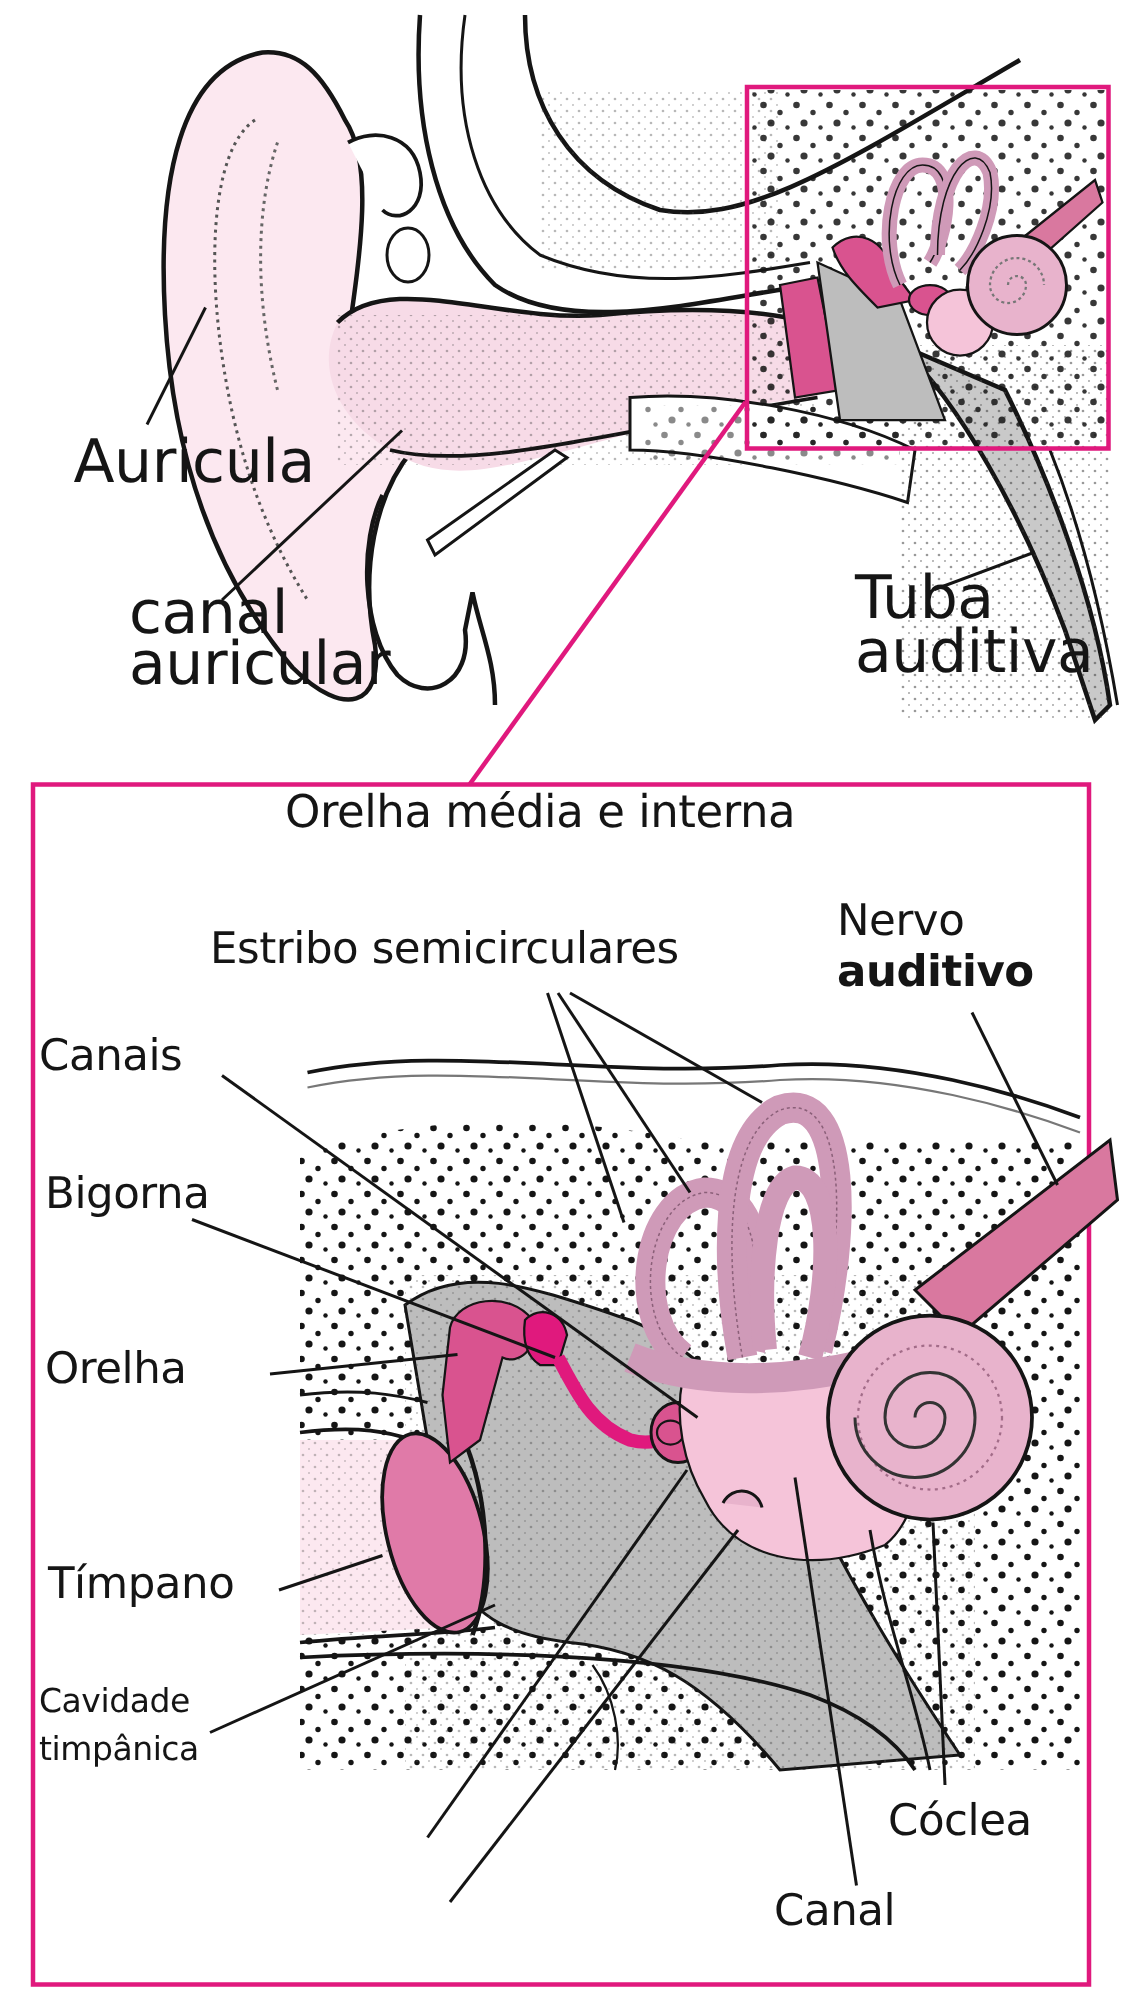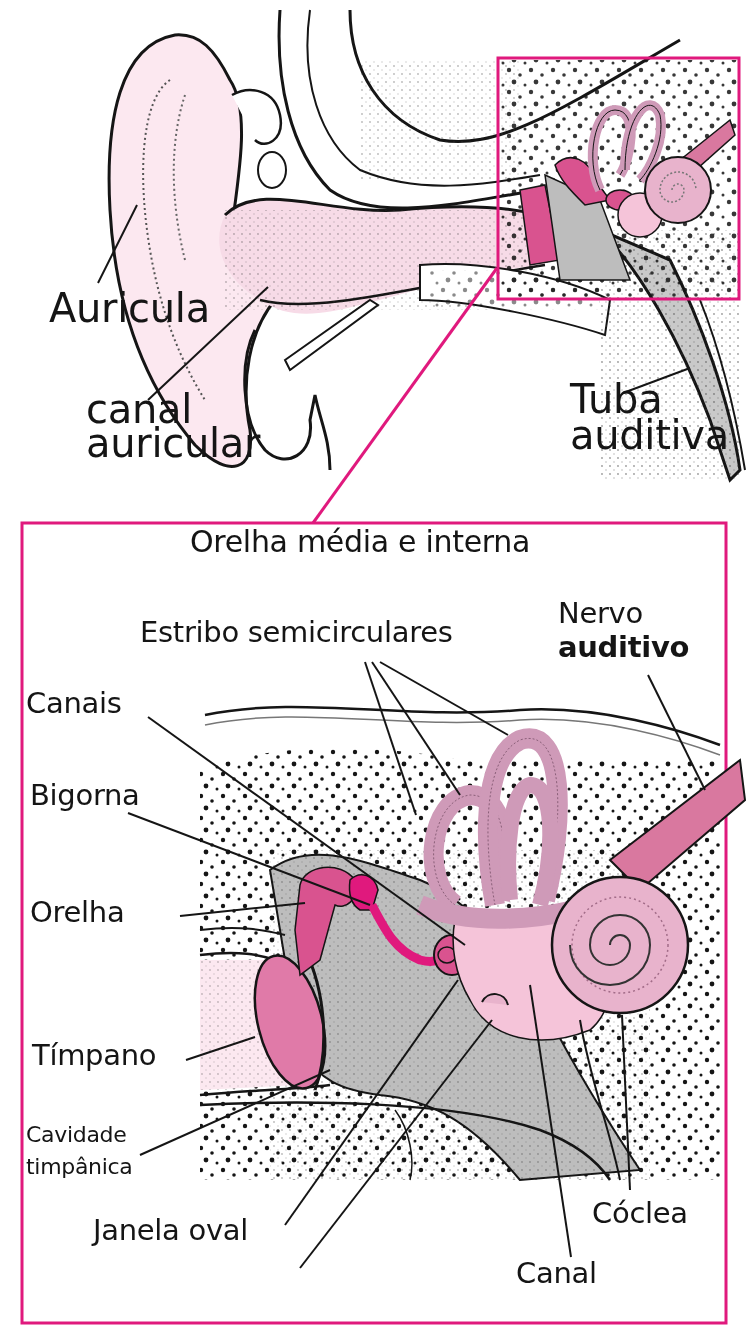--- a/index.html
+++ b/index.html
@@ -157,16 +157,15 @@
   <div class="lbl title" style="left:190px; top:526px;">Orelha média e interna</div>
   <div class="lbl lbl-md" style="left:140px; top:617px;">Estribo semicirculares</div>
   <div class="lbl lbl-md" style="left:558px; top:598px;text-align:center;">Nervo</div>
   <div class="lbl lbl-md" style="left:558px; top:632px;font-weight:bold;">auditivo</div>
   <div class="lbl lbl-md" style="left:26px; top:688px;">Canais</div>
   <div class="lbl lbl-md" style="left:30px; top:780px;">Bigorna</div>
   <div class="lbl lbl-md" style="left:30px; top:897px;">Orelha</div>
   <div class="lbl lbl-md" style="left:32px; top:1040px;">Tímpano</div>
   <div class="lbl lbl-sm" style="left:26px; top:1123px;">Cavidade</div>
   <div class="lbl lbl-sm" style="left:26px; top:1155px;">timpânica</div>
-  <div class="lbl lbl-md" style="left:93px; top:1215px;">Janela oval</div>
   <div class="lbl lbl-md" style="left:516px; top:1258px;">Canal</div>
   <div class="lbl lbl-md" style="left:592px; top:1198px;">Cóclea</div>
 </div>
 
 </body></html>

